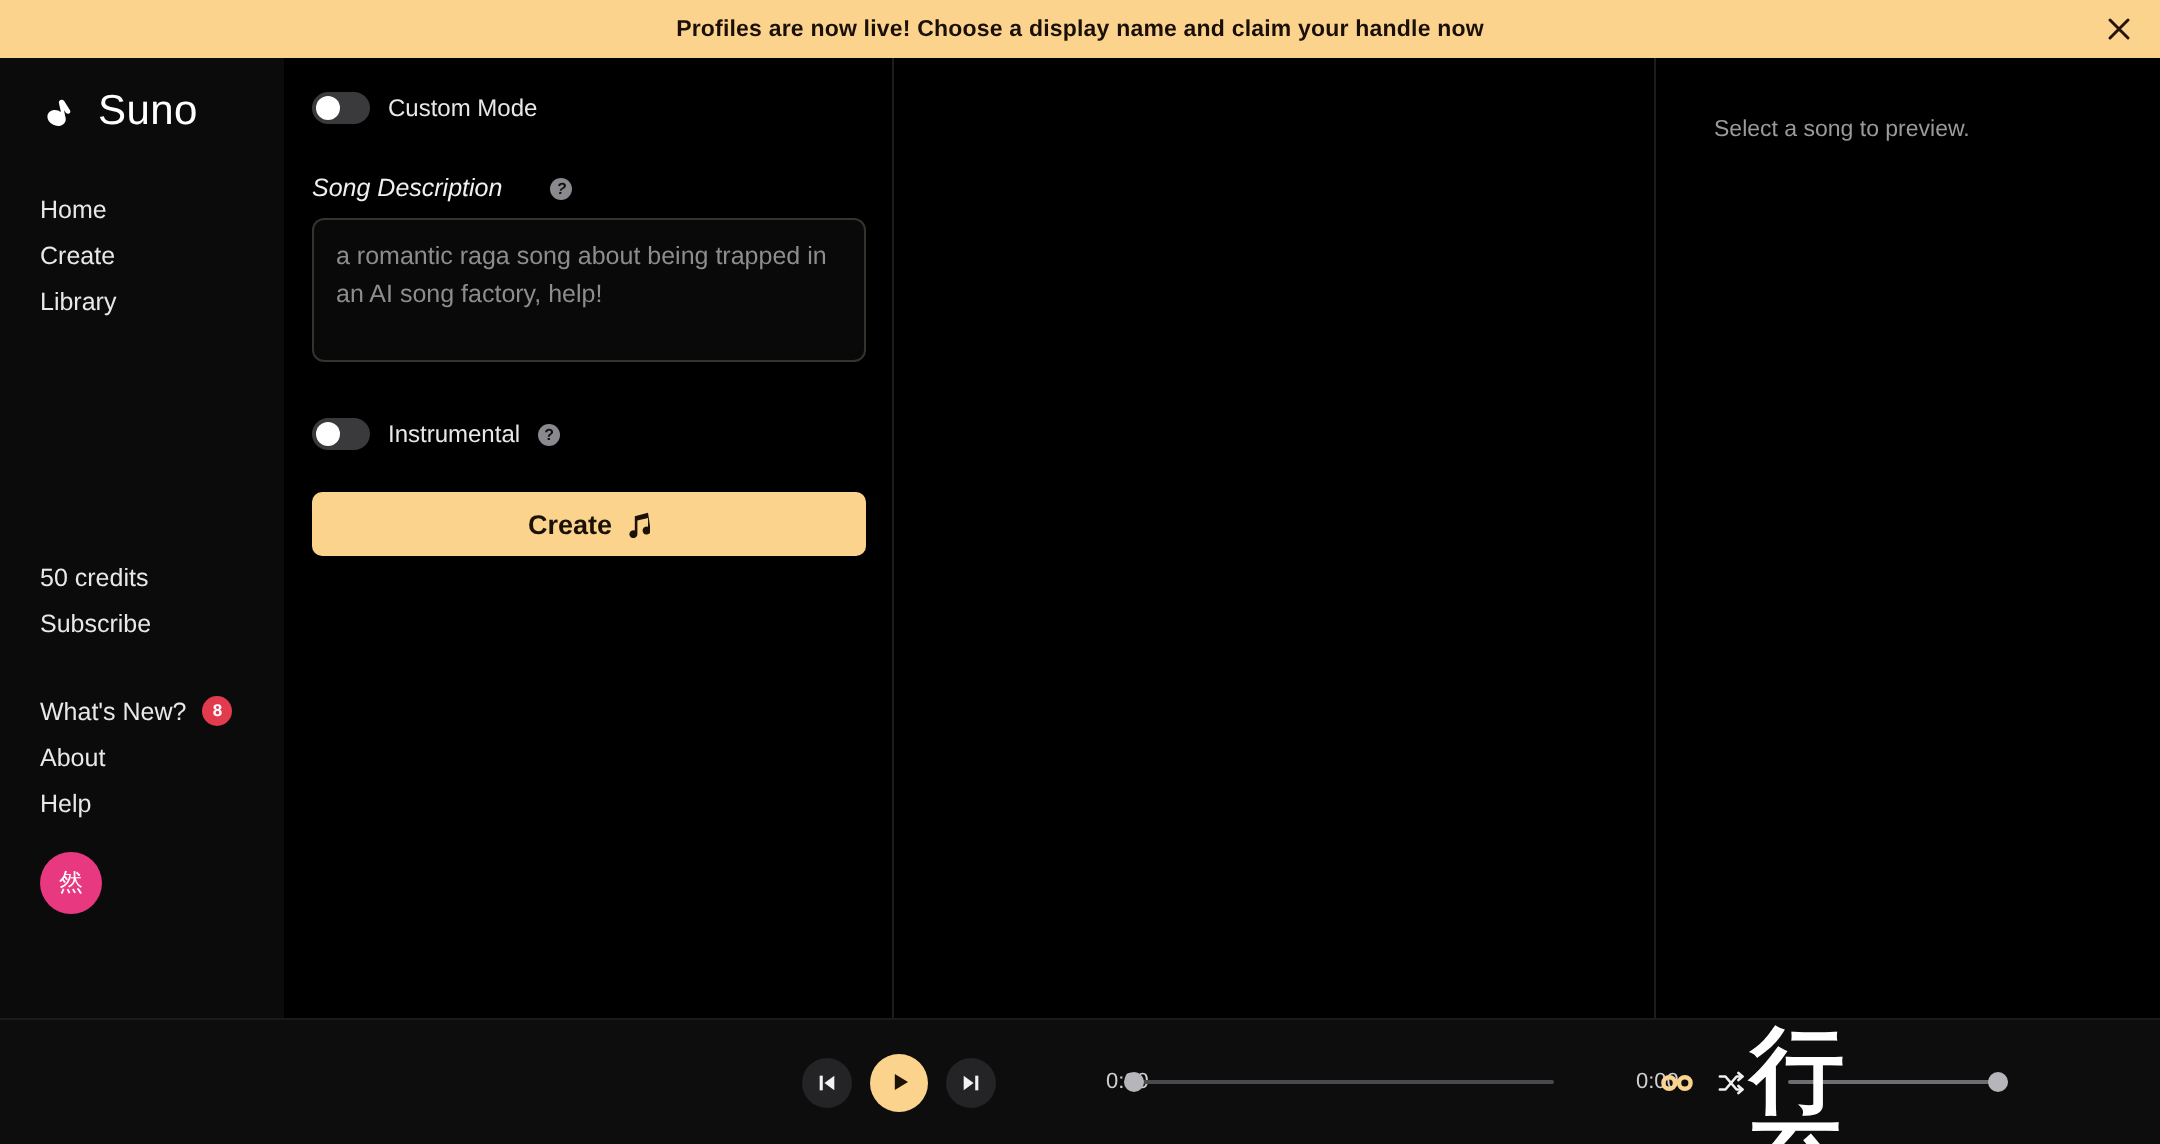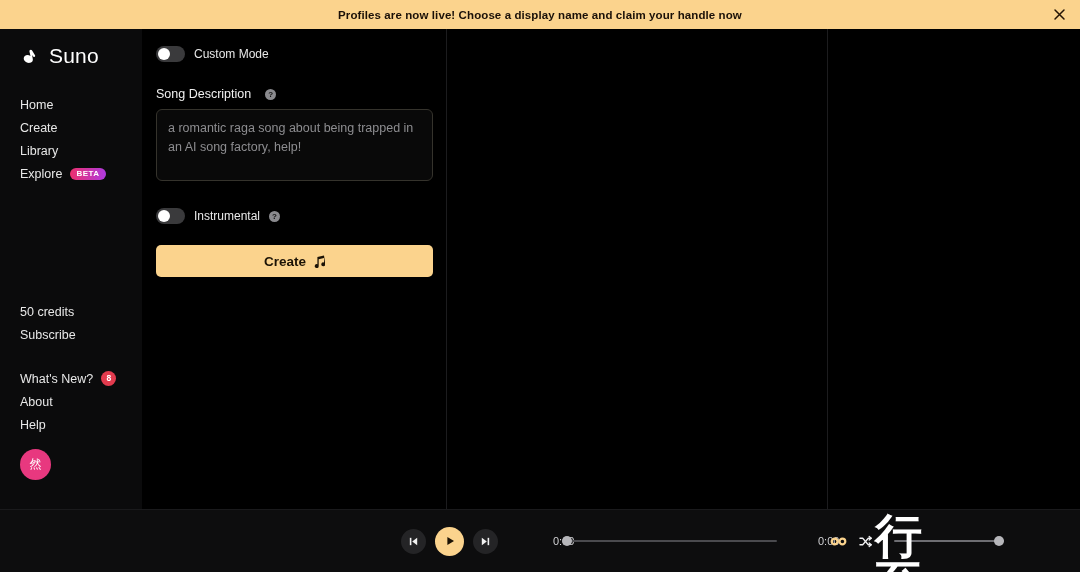--- a/index.html
+++ b/index.html
@@ -84,22 +84,22 @@
     width: 12px; height: 12px; border-radius: 50%; background: #fff;
   }
   .toggle-label { font-size: 12px; color: #e8e8e8; }
   .help-icon {
     width: 11px; height: 11px; border-radius: 50%;
     background: #8a8a8e; color: #111; font-size: 8px; font-weight: bold;
     display: inline-flex; align-items: center; justify-content: center;
     cursor: pointer; flex: none;
   }
   .field-label {
-    display: flex; align-items: center; gap: 14px;
-    font-size: 12.5px; color: #f0f0f0; margin-top: 22px; margin-bottom: 8px;
+    display: flex; align-items: center; gap: 24px;
+    font-size: 12.5px; color: #f0f0f0; margin-top: 22px; margin-bottom: 8px; font-style: italic;
   }
   .song-textarea {
     width: 277px; height: 72px;
     background: #090909; border: 1px solid #35332c; border-radius: 6px;
     color: #8d8d90; font-size: 12.5px; line-height: 1.55;
     padding: 9px 11px; font-family: "Liberation Sans", sans-serif;
     resize: none; outline: none; overflow: hidden;
   }
   .resize-grip {
     position: absolute; left: 412px; top: 162px;
@@ -214,24 +214,20 @@
     <div class="nav">
       <div class="nav-item">
         <span>Home</span>
       </div>
       <div class="nav-item">
         <span>Create</span>
       </div>
       <div class="nav-item">
         <span>Library</span>
       </div>
-      <div class="nav-item">
-        <span>Explore</span>
-        <span class="beta-badge">BETA</span>
-      </div>
     </div>
 
     <div style="height:115px"></div>
 
     <div class="nav" style="margin-top:0">
       <div class="nav-item">
         <span>50 credits</span>
       </div>
       <div class="nav-item">
         <span>Subscribe</span>
@@ -290,20 +286,23 @@
     <button class="create-btn">
       <span>Create</span>
       <svg width="12" height="13" viewBox="0 0 12 13" fill="#1b1205">
         <path d="M11 0.4 L4.4 2.1 V9.2 a2 2 0 1 0 1.3 1.8 V4.3 l5.3-1.3 V7.4 a2 2 0 1 0 1.3 1.8 Z"></path>
       </svg>
     </button>
   </div>
 
   <div class="center-panel"></div>
 
+  <div class="preview-panel">
+    <div class="preview-text">Select a song to preview.</div>
+  </div>
 
   <div class="player">
     <div class="transport">
       <div class="tbtn">
         <svg width="11" height="11" viewBox="0 0 12 12" fill="currentColor">
           <rect x="2" y="2" width="1.7" height="8"></rect>
           <path d="M10 2 L10 10 L4.6 6 Z"></path>
         </svg>
       </div>
       <div class="play-btn">

